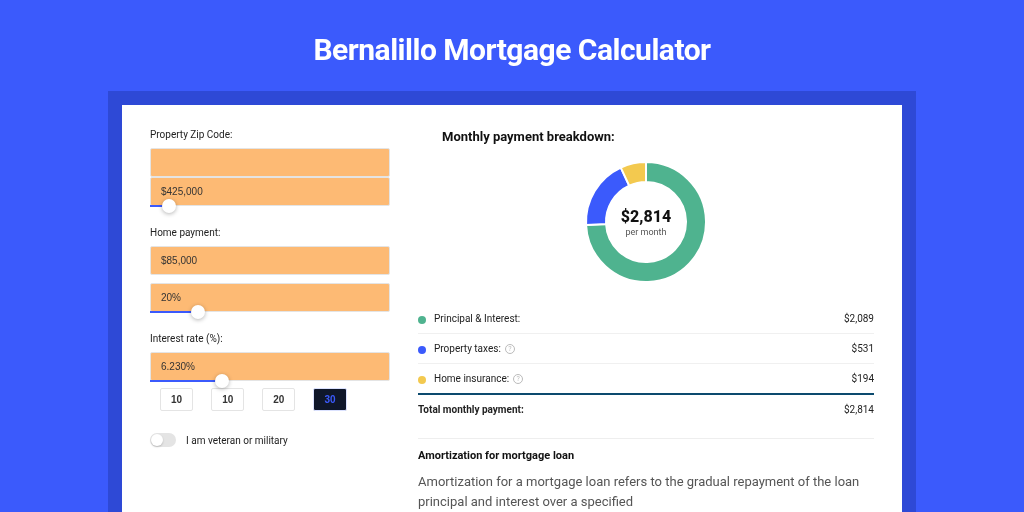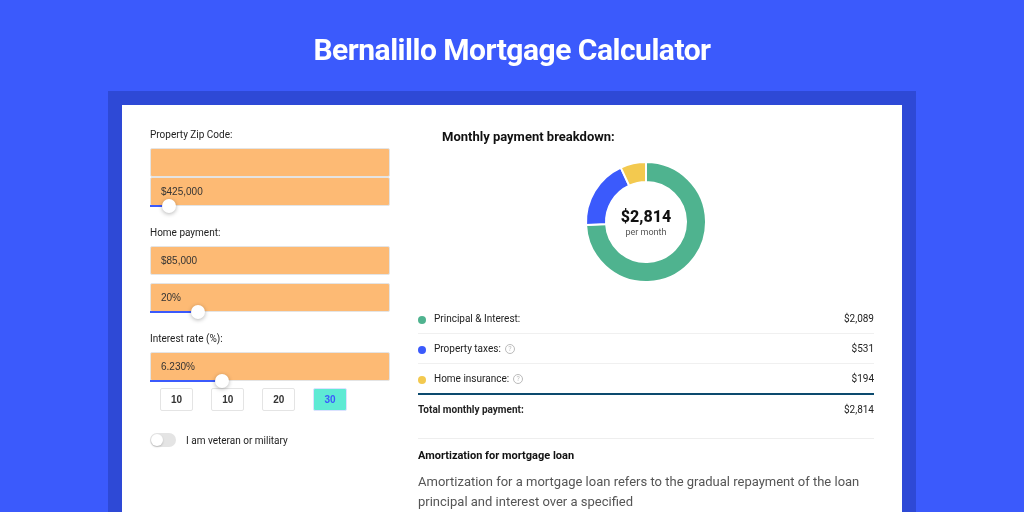--- a/index.html
+++ b/index.html
@@ -85,21 +85,21 @@
     border-radius: 2px;
     padding: 5px 10px;
     font-size: 10px;
     font-weight: 600;
     color: #333;
     background: #fff;
     cursor: pointer;
     margin-left: 10px;
   }
   .period-btn.active {
-    background: #5eead4;
+    background: #0f172a;
     border-color: #dbe2ff;
     color: #3b5afc;
   }
   .toggle-row {
     display: flex;
     align-items: center;
     gap: 10px;
     margin-top: 22px;
   }
   .toggle {

